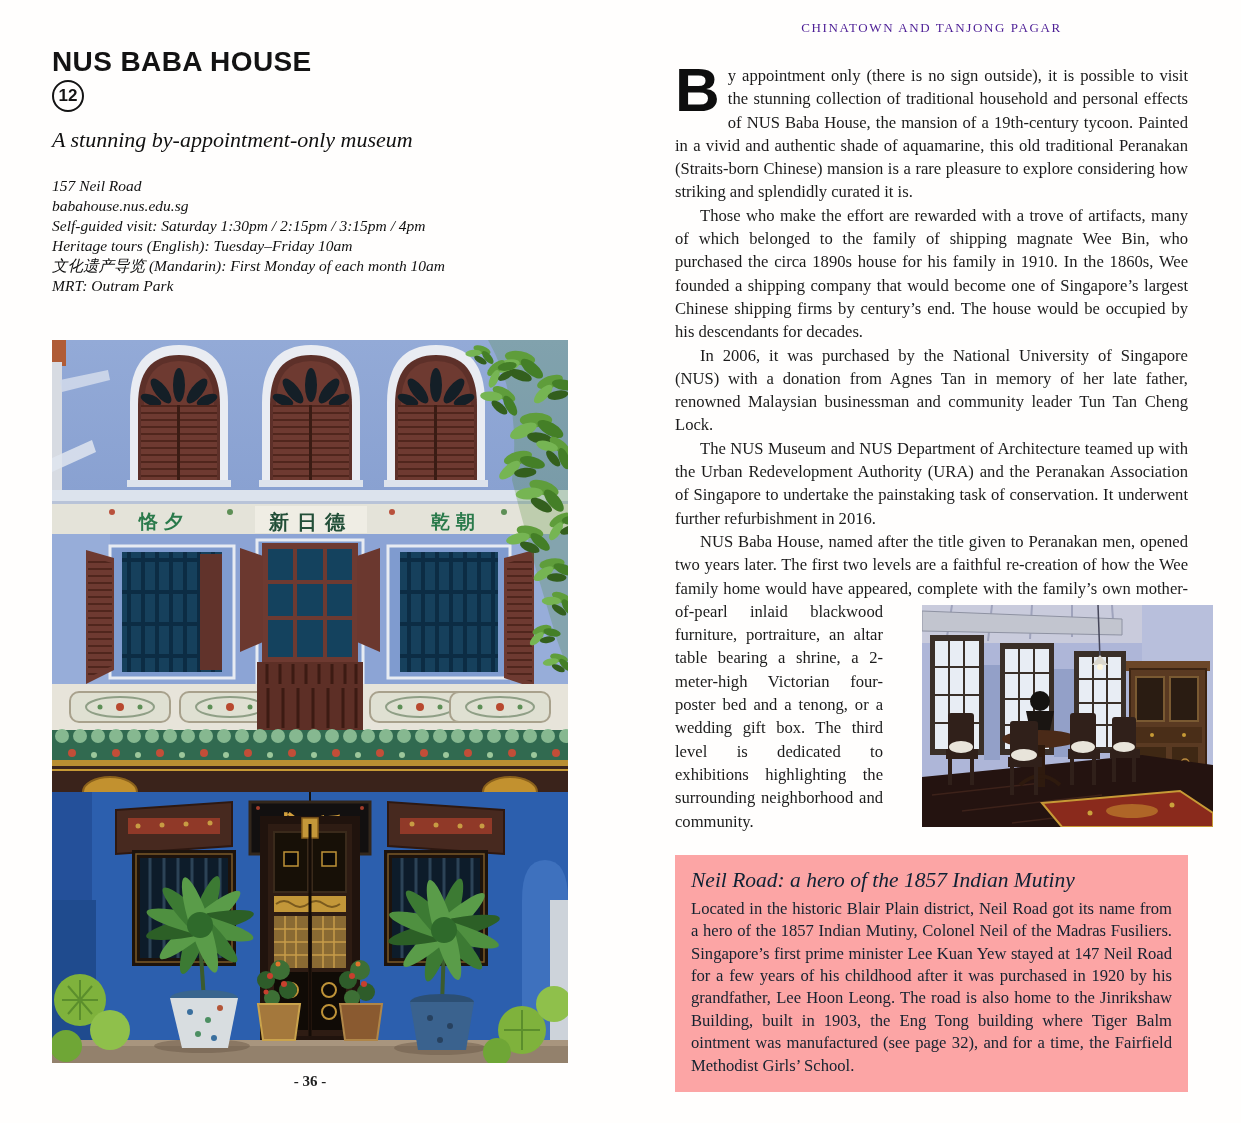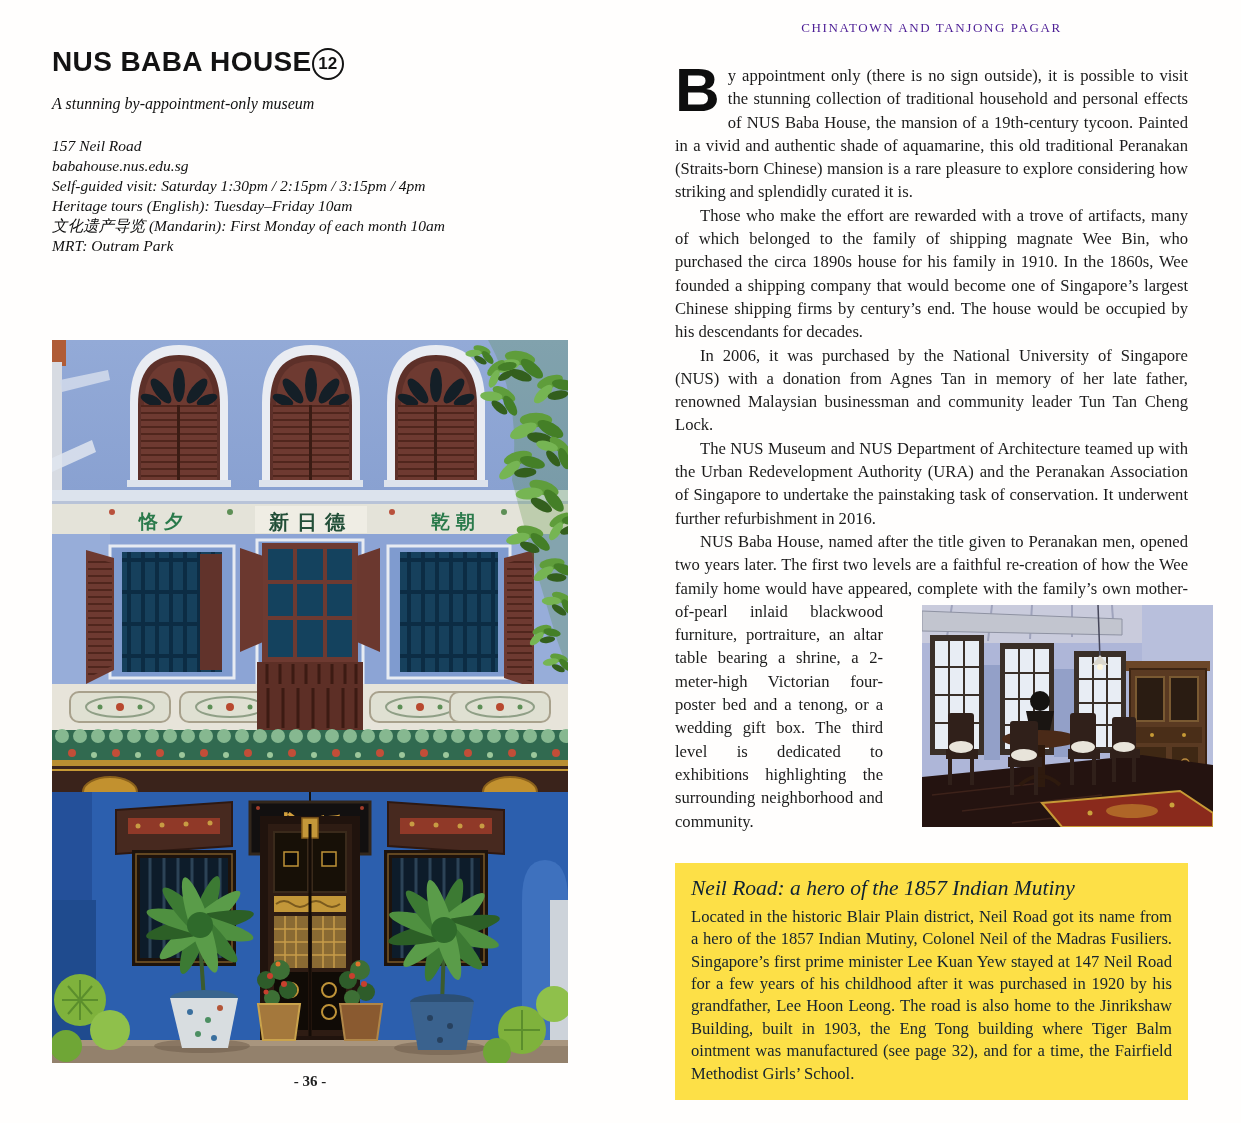--- a/index.html
+++ b/index.html
@@ -1,36 +1,36 @@
 <!DOCTYPE html>
 <html><head>
 <meta charset="utf-8">
 <style>
   html,body{margin:0;padding:0;background:#ffffff;}
   .spread{position:relative;width:1241px;height:1123px;background:#fffefd;font-family:"Liberation Serif",serif;overflow:hidden;}
 
   
   .left-page{position:absolute;left:52px;top:46px;width:516px;}
-  .title-row{display:flex;align-items:flex-start;}
+  .title-row{display:flex;justify-content:space-between;align-items:flex-start;flex-direction:column;}
   .title{margin:0;font-family:"Liberation Sans",sans-serif;font-weight:700;font-size:28px;letter-spacing:.4px;color:#131313;}
   .badge{width:28px;height:28px;border:2.4px solid #141414;border-radius:50%;display:flex;align-items:center;justify-content:center;
          font-family:"Liberation Sans",sans-serif;font-weight:700;font-size:17px;color:#131313;margin:2px 1px 0 0;flex:none;}
-  .subtitle{margin:15px 0 0;font-style:italic;font-size:16px;color:#101010;}
+  .subtitle{margin:15px 0 0;font-style:italic;font-size:22px;color:#101010;}
   .details{margin-top:23px;font-style:italic;font-size:15.5px;line-height:19.9px;color:#101010;}
   .facade{position:absolute;left:52px;top:340px;width:516px;height:723px;}
 
   
   .right-page{position:absolute;left:675px;top:20px;width:513px;}
   .running-header{text-align:center;font-size:13px;letter-spacing:1.6px;color:#4c1d95;}
   .article{margin-top:28px;}
   .body-p{margin:0;font-size:16.6px;line-height:23.3px;text-align:justify;color:#1b1b1b;}
   .body-p.indent{text-indent:25px;}
   .dropcap{float:left;font-family:"Liberation Sans",sans-serif;font-weight:700;font-size:62px;line-height:45px;padding:3px 8px 0 0;color:#0e0e0e;}
   .inset-fig{float:right;width:291px;height:222px;margin:5px 0 3px 14px;display:block;}
-  .sidebar{clear:both;margin-top:30px;background:#fde047;padding:12px 16px 15px;}
+  .sidebar{clear:both;margin-top:22px;background:#fca5a5;padding:12px 16px 15px;}
   .sidebar-title{margin:1px 0 5px;font-style:italic;font-weight:normal;font-size:21.5px;color:#0e2133;}
   .sidebar-body{margin:0;font-size:16.6px;line-height:22.4px;text-align:justify;color:#14222f;}
 
   .pagenum{position:absolute;top:1073px;font-size:15px;color:#1f1f1f;text-align:center;font-weight:bold;}
   .pagenum-left{left:52px;width:516px;}
   .pagenum-right{left:675px;width:513px;}
 </style>
 </head>
 <body>
 

